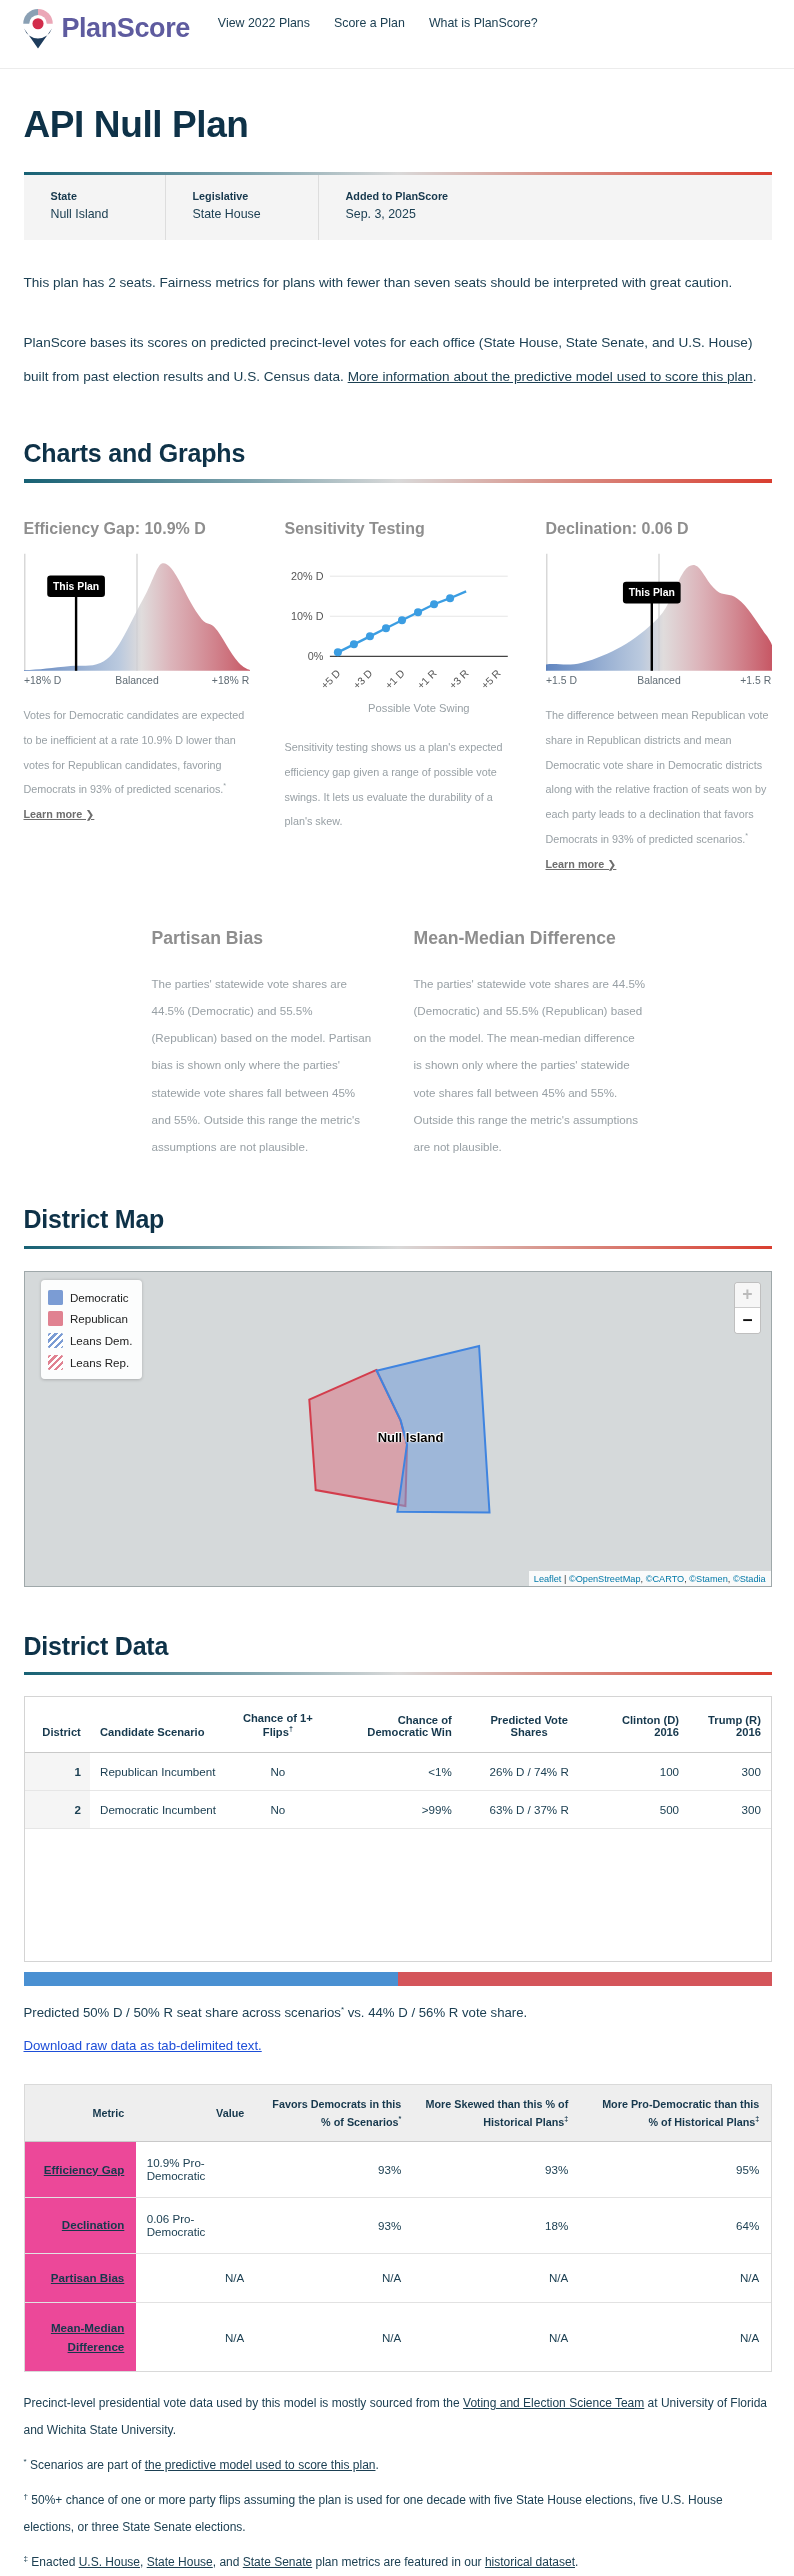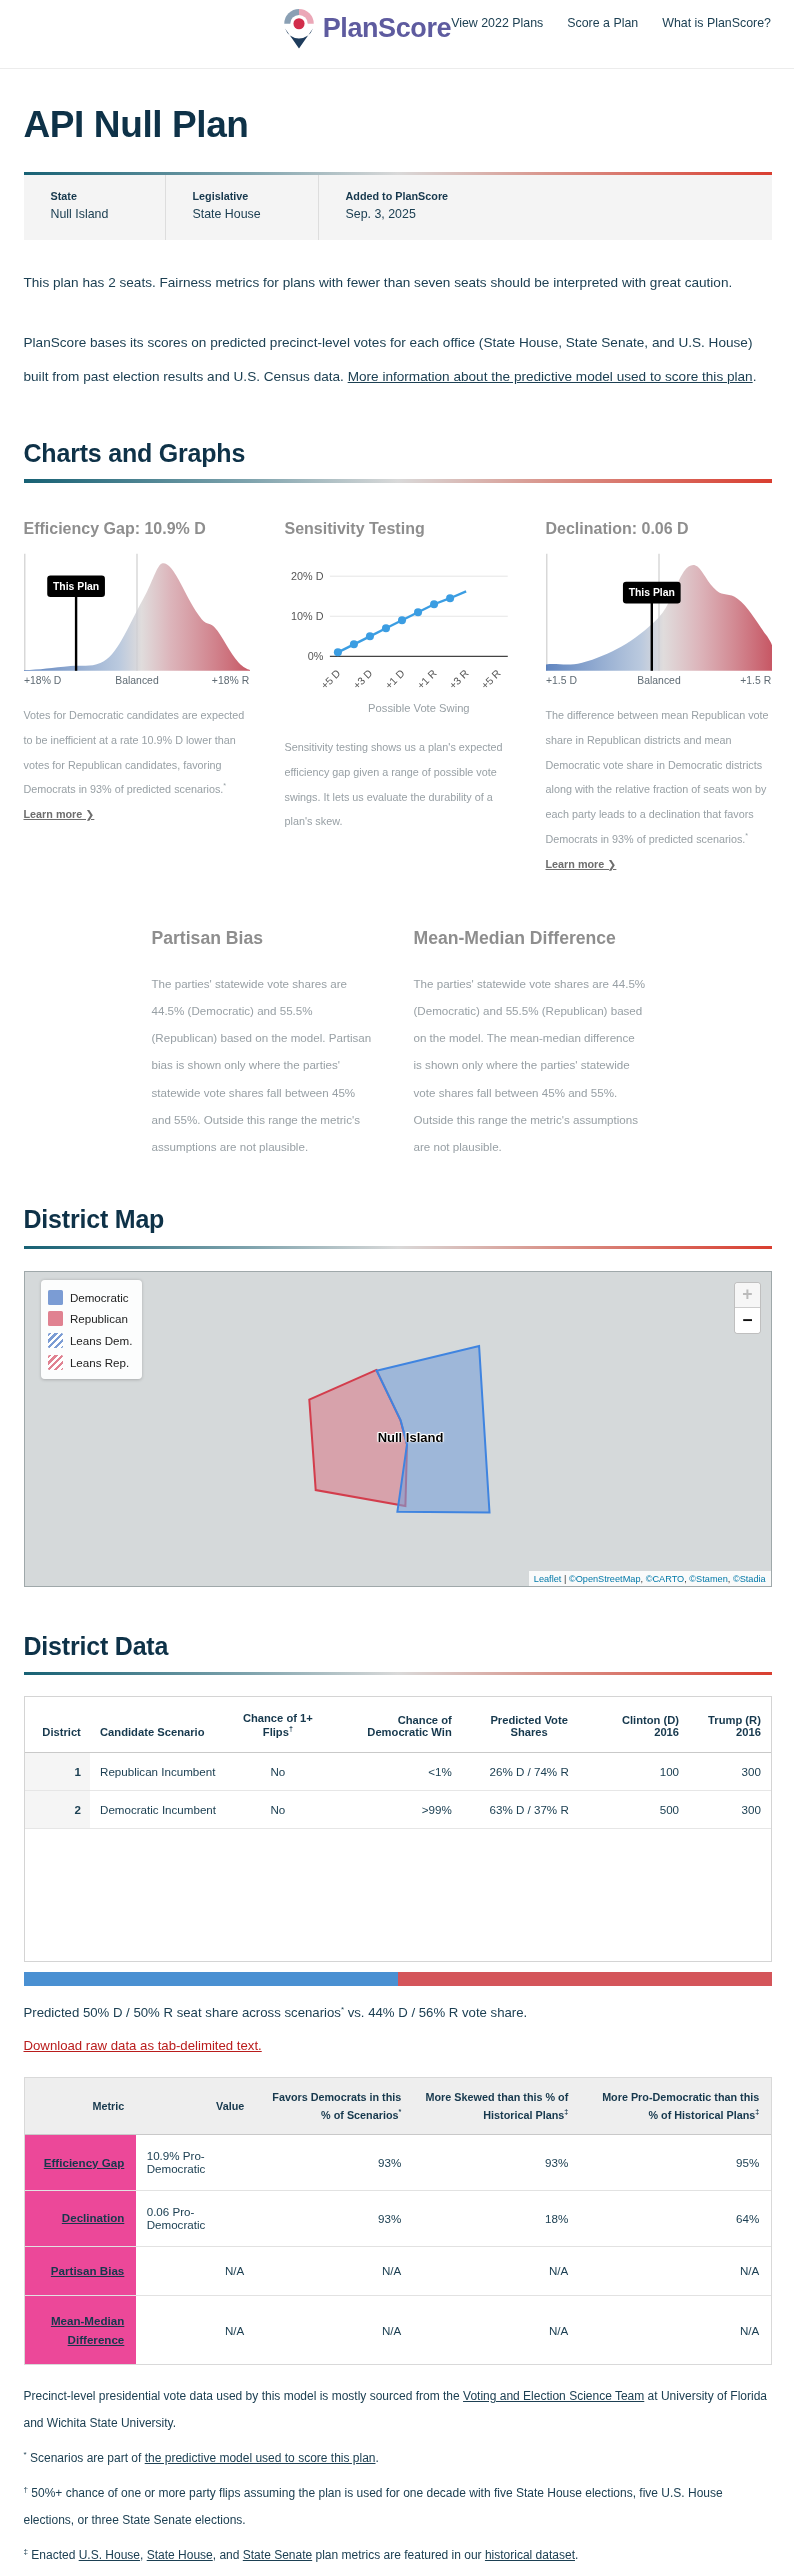--- a/index.html
+++ b/index.html
@@ -1,21 +1,21 @@
 <!DOCTYPE html>
 <html style="font-size:13px"><head>
 <meta charset="utf-8">
 <style>
   * { margin:0; padding:0; box-sizing:border-box; }
   html,body { background:#fff; }
   body { width:795px; margin:0 auto; font-family:"Liberation Sans","DejaVu Sans",sans-serif; color:#1d4053; }
   a { color:inherit; }
 
   
-  .site-header { height:69px; border-bottom:0.8px solid #ececec; display:flex; align-items:center; justify-content:flex-end; padding:0 24px 16px 21px; }
+  .site-header { height:69px; border-bottom:0.8px solid #ececec; display:flex; align-items:center; justify-content:flex-start; padding:0 24px 16px 21px;gap:28px; }
   .logo { display:flex; align-items:center; text-decoration:none; margin-top:4.8px; }
   .logo-text { font-size:27px; font-weight:bold; color:#5e5b9f; letter-spacing:-0.4px; margin-left:6.4px; }
   .nav { display:flex; gap:24px; align-self:flex-start; margin-top:16px; }
   .nav a { text-decoration:none; color:#1d4053; font-size:12.4px; }
 
   .container { width:748px; margin:0 auto; }
 
   h1.page-title { font-size:37px; font-weight:bold; color:#0e3248; margin-top:35px; letter-spacing:-0.4px; }
 
   
@@ -83,24 +83,24 @@
   td.num-cell { font-weight:bold; background:#f5f5f5; }
   table.data-table sup { font-size:7.2px; }
 
   
   .seat-bar { display:flex; height:13.6px; margin-top:9.6px; }
   .seat-dem { background:#4a90d2; }
   .seat-rep { background:#d4555a; }
   .bar-caption { margin-top:19px; font-size:13.2px; color:#1d4053; }
   .bar-caption sup { font-size:8px; }
   .download { margin-top:17.6px; font-size:13.2px; }
-  .download a { color:#b91c1c; }
-
-  
-  .metrics-frame { margin-top:24px; border:0.8px solid #d9d9d9; }
+  .download a { color:#1d4ed8; }
+
+  
+  .metrics-frame { margin-top:31px; border:0.8px solid #d9d9d9; }
   table.metrics { width:100%; border-collapse:collapse; font-size:11.6px; color:#1d4053; }
   table.metrics th { background:#eeeeee; font-size:10.8px; font-weight:bold; color:#16384d; text-align:right; padding:11.2px 11.2px; border-bottom:0.8px solid #c9c9c9; line-height:1.55; vertical-align:middle; }
   table.metrics td { padding:14.4px 11.2px; border-bottom:0.8px solid #e2e2e2; }
   table.metrics tr:last-child td { border-bottom:none; }
   td.metric-name { background:#ec4899; text-align:right; font-weight:bold; line-height:1.7; }
   td.metric-name a { color:#16384d; }
   .mcol-metric { width:111px; }
   .mcol-value { width:120px; }
   .mcol-favors { width:157px; }
   .mcol-skew { width:167px; }

